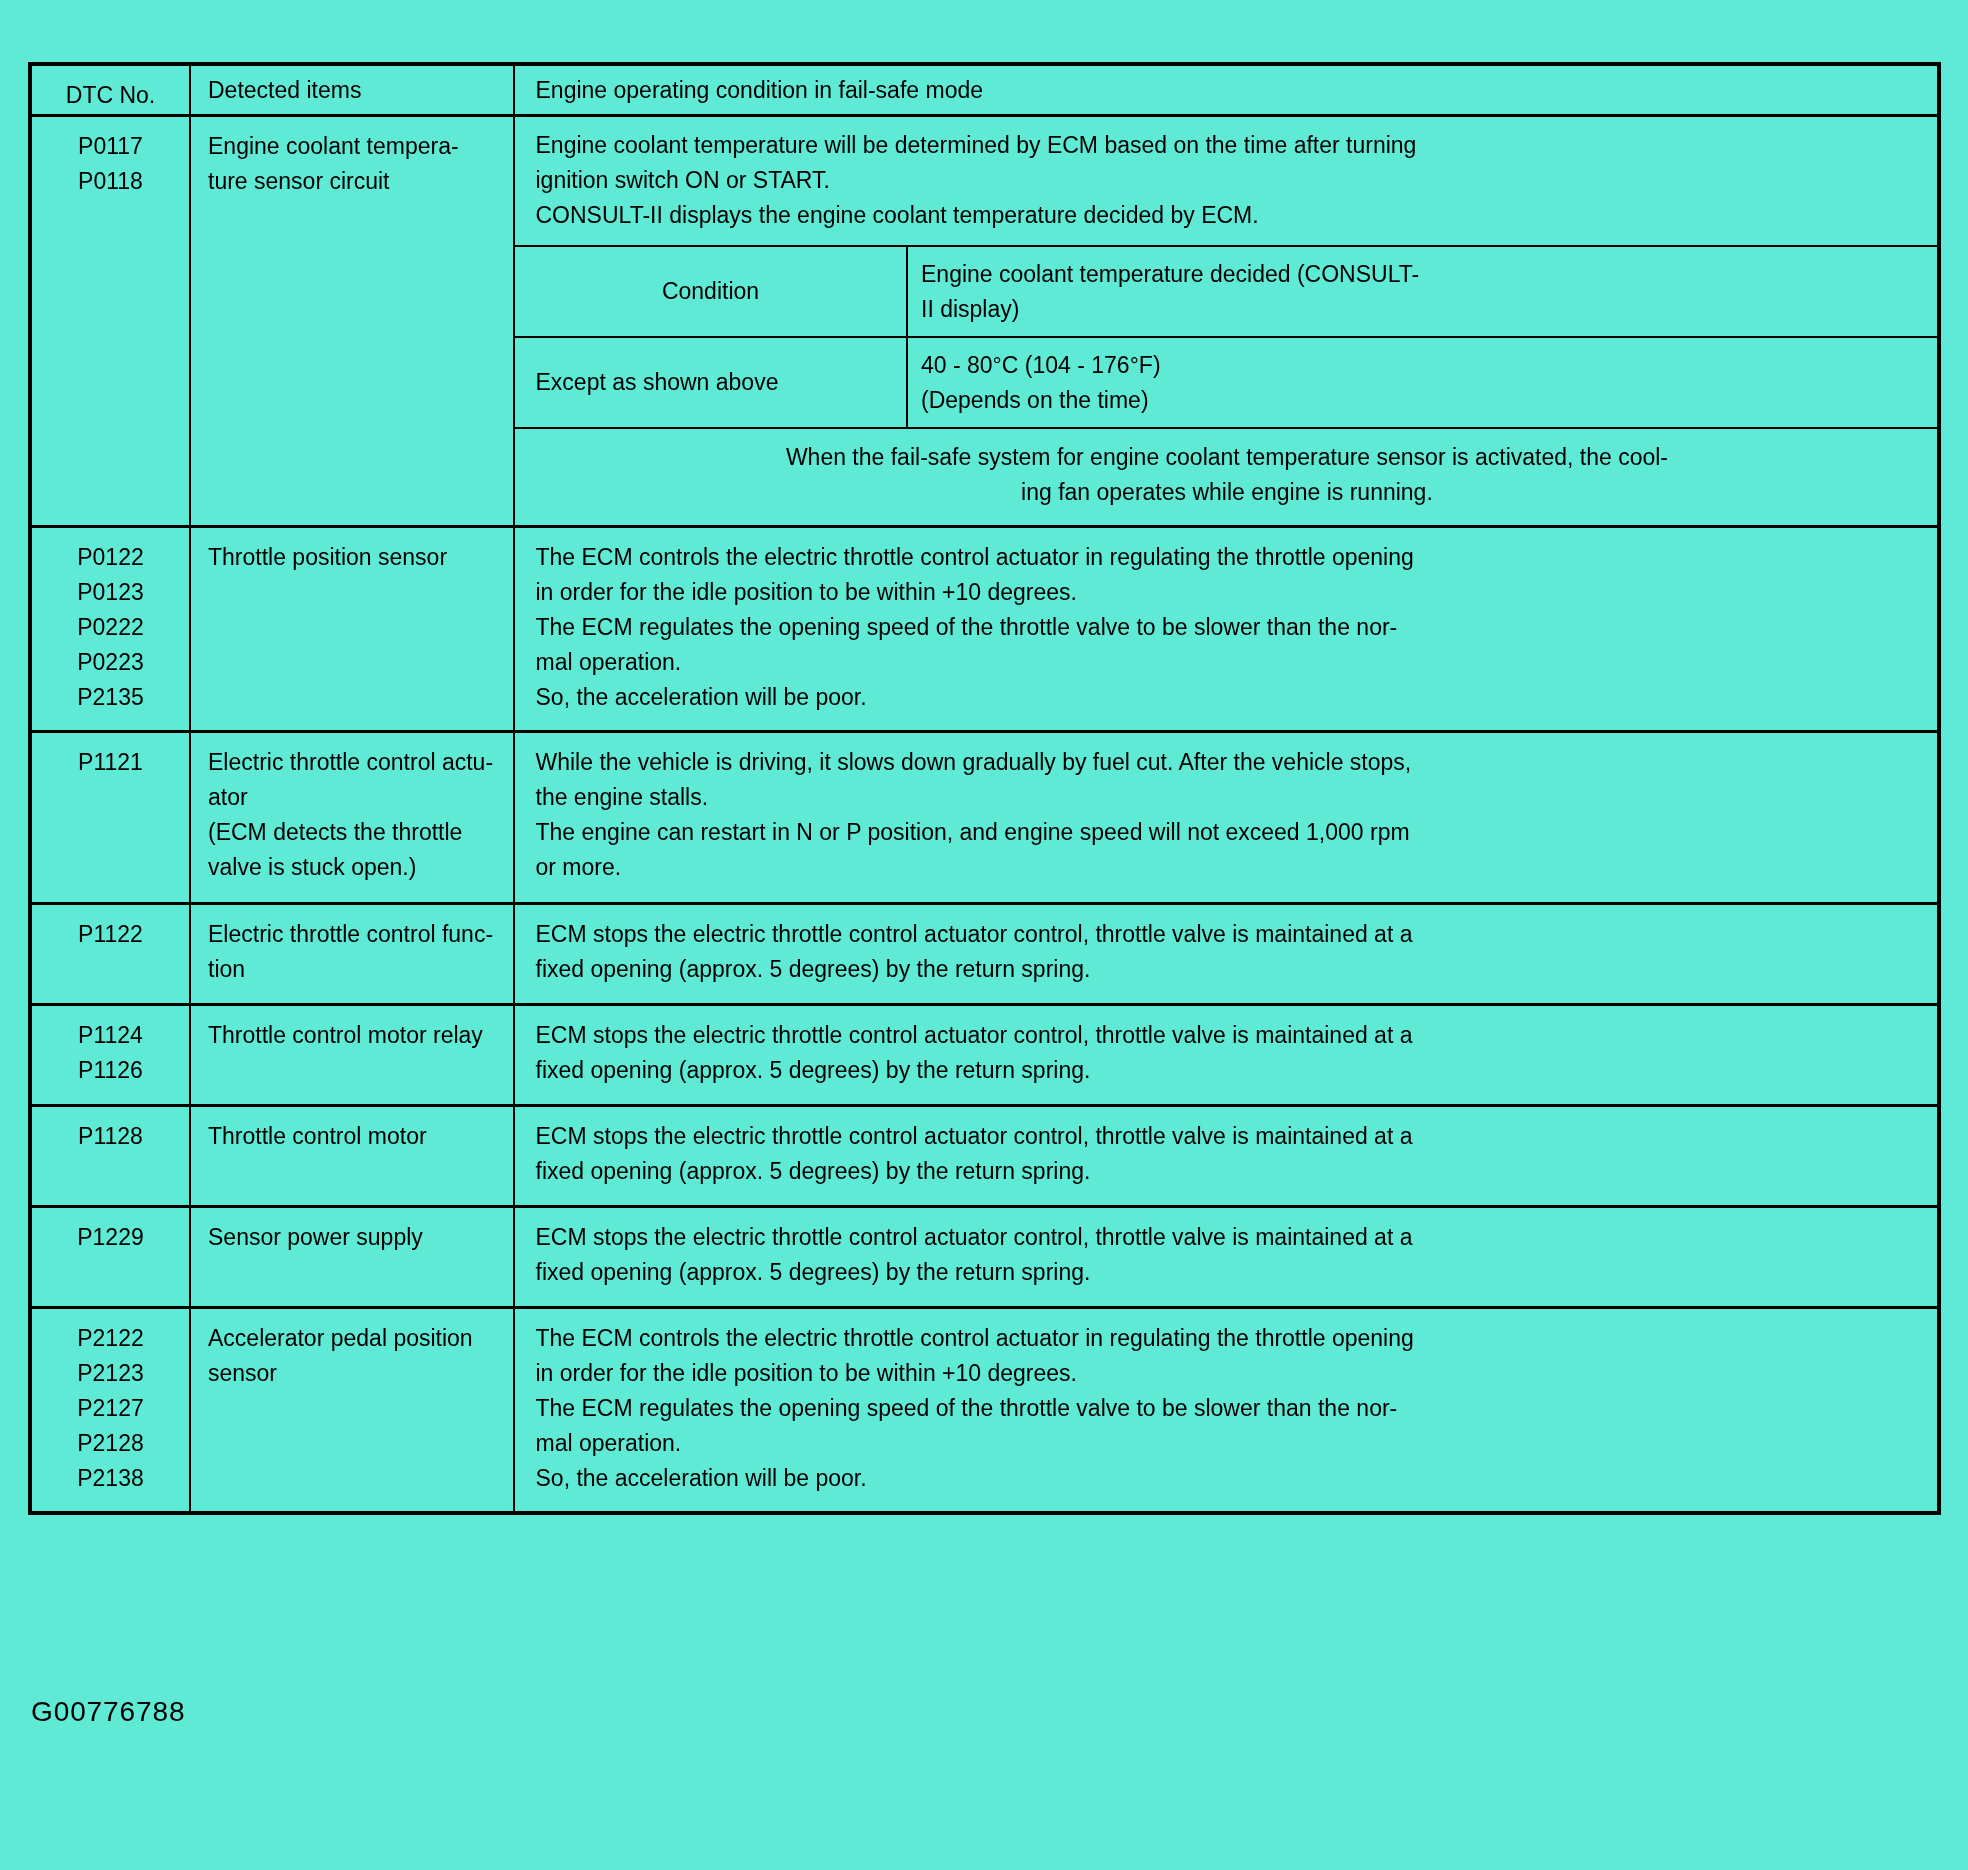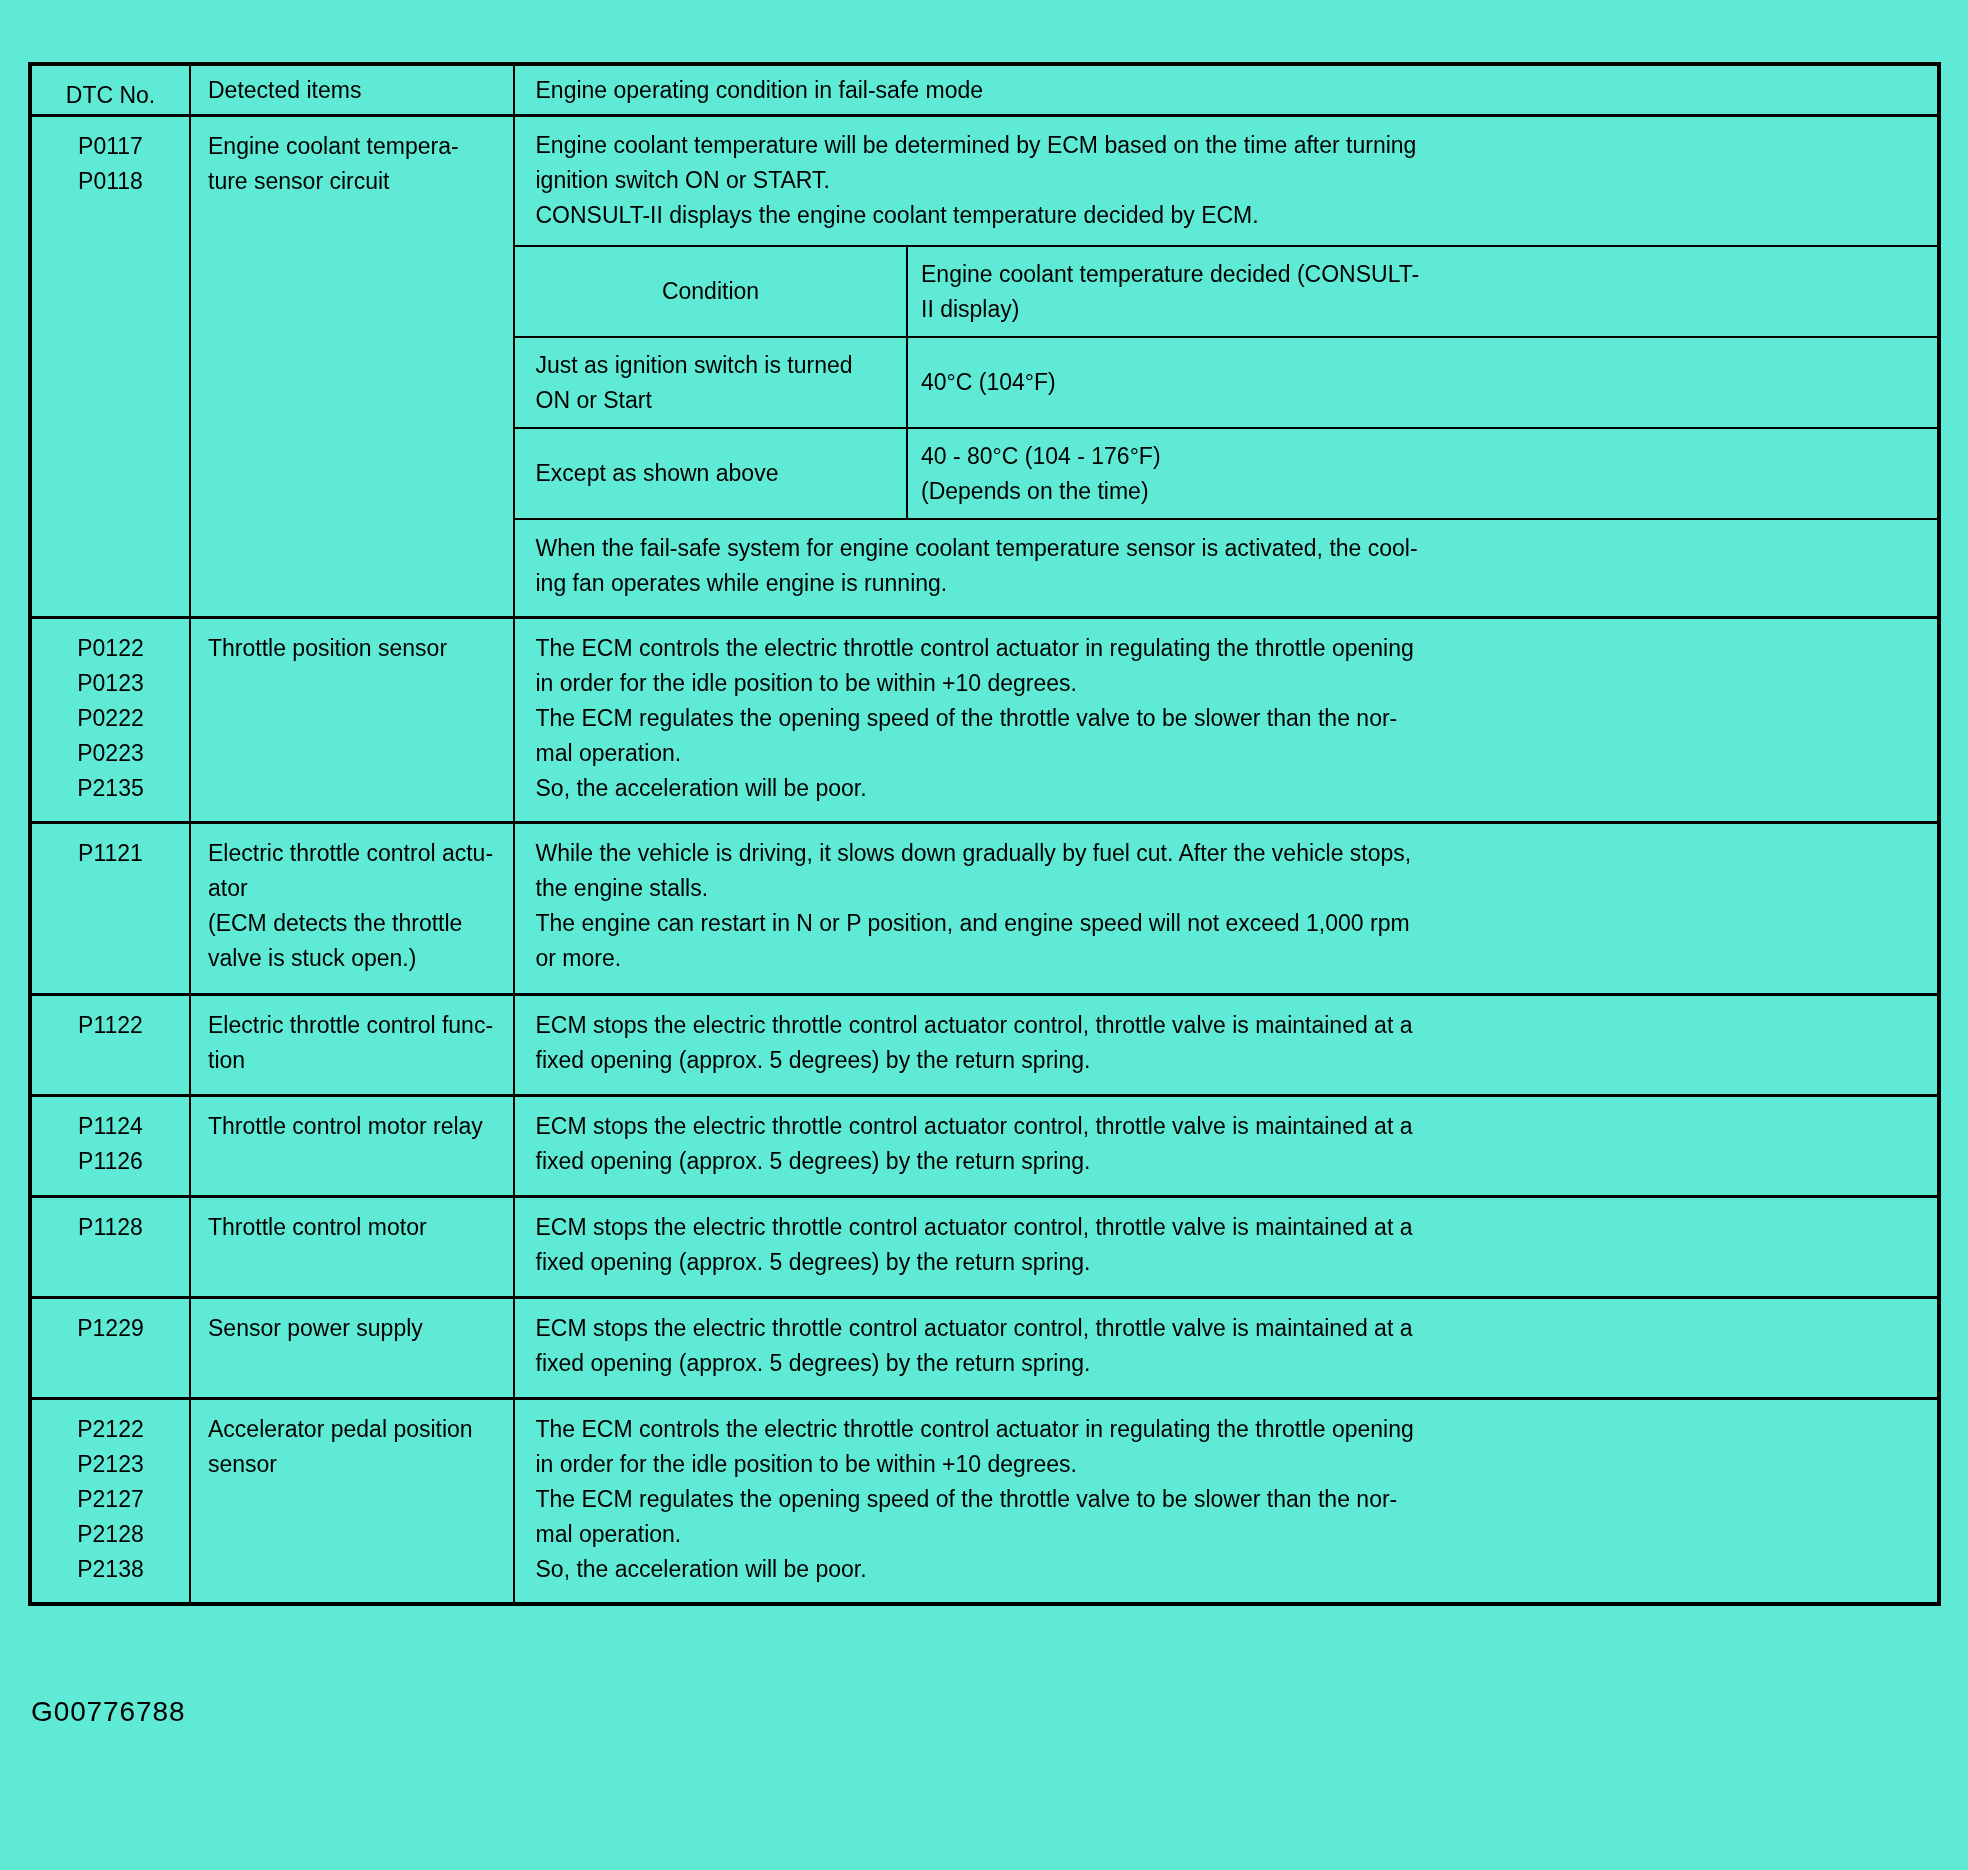--- a/index.html
+++ b/index.html
@@ -66,21 +66,21 @@
     white-space: pre-line;
   }
   .c3.complex { padding: 0; }
 
   .rh-a { height: 205px; }
   .rh-b { height: 172px; }
   .rh-c { height: 101px; }
 
   .blk { white-space: pre-line; }
   .intro { padding: 11.2px 18.6px 12px 20.5px; }
-  .note  { padding: 11.2px 18.6px 15px 20.5px; }
+  .note  { padding: 11.2px 18.6px 15px 20.5px; text-align: center; }
 
   .nested {
     width: 100%;
     border-collapse: collapse;
     table-layout: fixed;
     border-top: 2.8px solid #000;
     border-bottom: 2.8px solid #000;
     line-height: 35px;
   }
   .nested > tbody > tr { height: 91px; }
@@ -152,25 +152,20 @@
               <col style="width:392px">
               <col>
             </colgroup>
             <tbody>
               <tr>
                 <th class="ncond nhead-c">Condition</th>
                 <th class="ncv">Engine coolant temperature decided (CONSULT-
 II display)</th>
               </tr>
               <tr>
-                <td class="ncond">Just as ignition switch is turned
-ON or Start</td>
-                <td class="ncv">40°C (104°F)</td>
-              </tr>
-              <tr>
                 <td class="ncond">Except as shown above</td>
                 <td class="ncv">40 - 80°C (104 - 176°F)
 (Depends on the time)</td>
               </tr>
             </tbody>
           </table>
           <div class="blk note">When the fail-safe system for engine coolant temperature sensor is activated, the cool-
 ing fan operates while engine is running.</div>
         </td>
       </tr>

